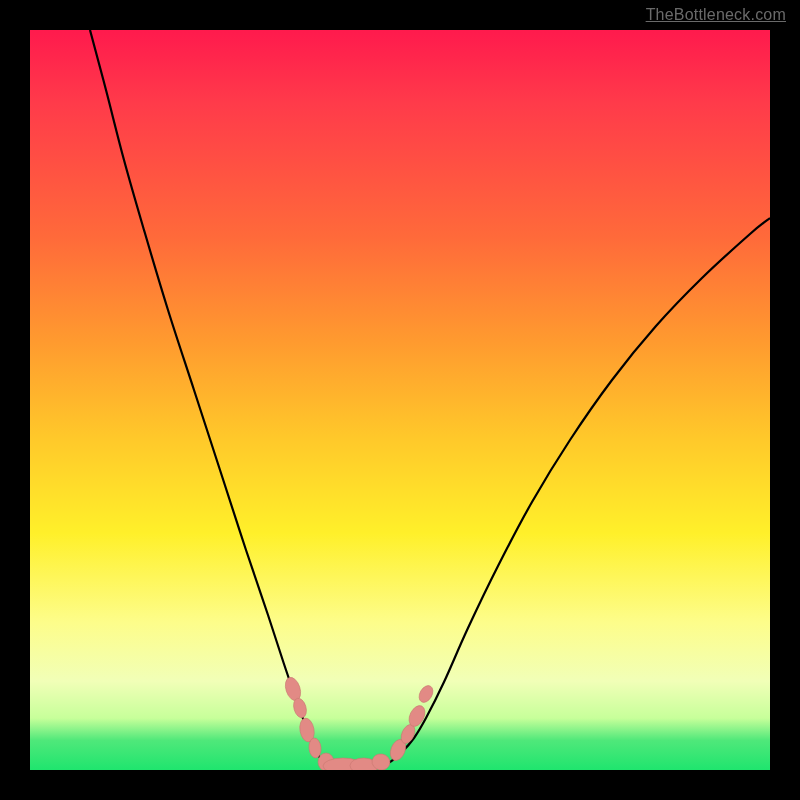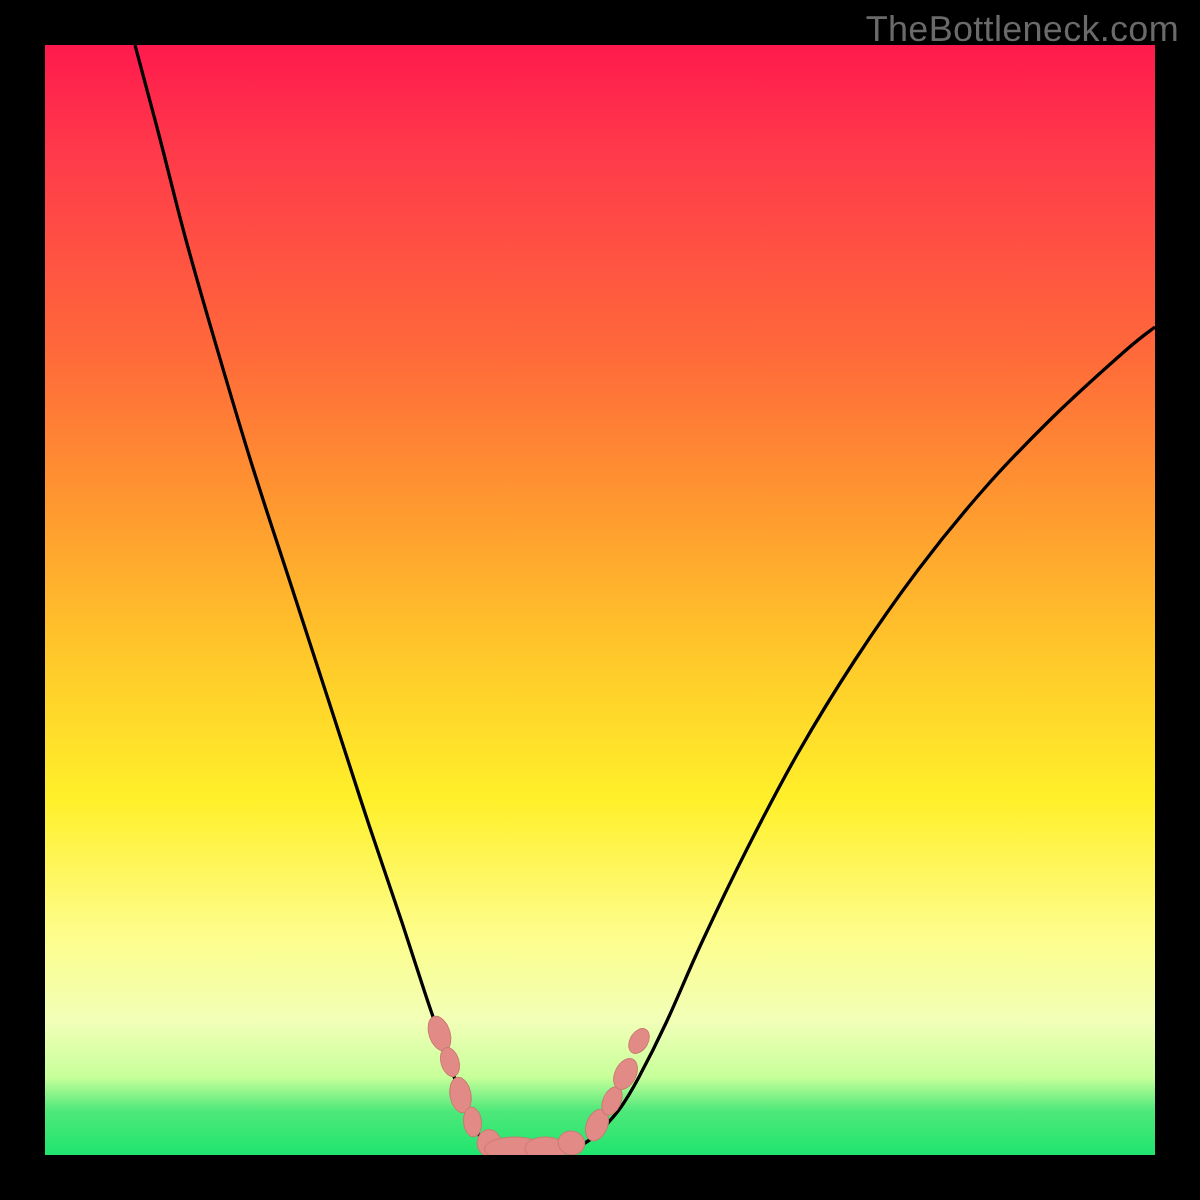--- a/index.html
+++ b/index.html
@@ -35,24 +35,25 @@
       #c7ff9a 93%,
       #4fe87a 96%,
       #1fe56e 100%
     );
   }
   .watermark {
     position: absolute;
     top: 6px;
     right: 14px;
     color: #6a6a6a;
-    font-size: 24px;
+    font-size: 16px;
     font-weight: 500;
     letter-spacing: 0.2px;
     user-select: none;
+    text-decoration: underline;
   }
   svg.overlay {
     position: absolute;
     left: 0;
     top: 0;
     width: 740px;
     height: 740px;
   }
   .curve {
     fill: none;

